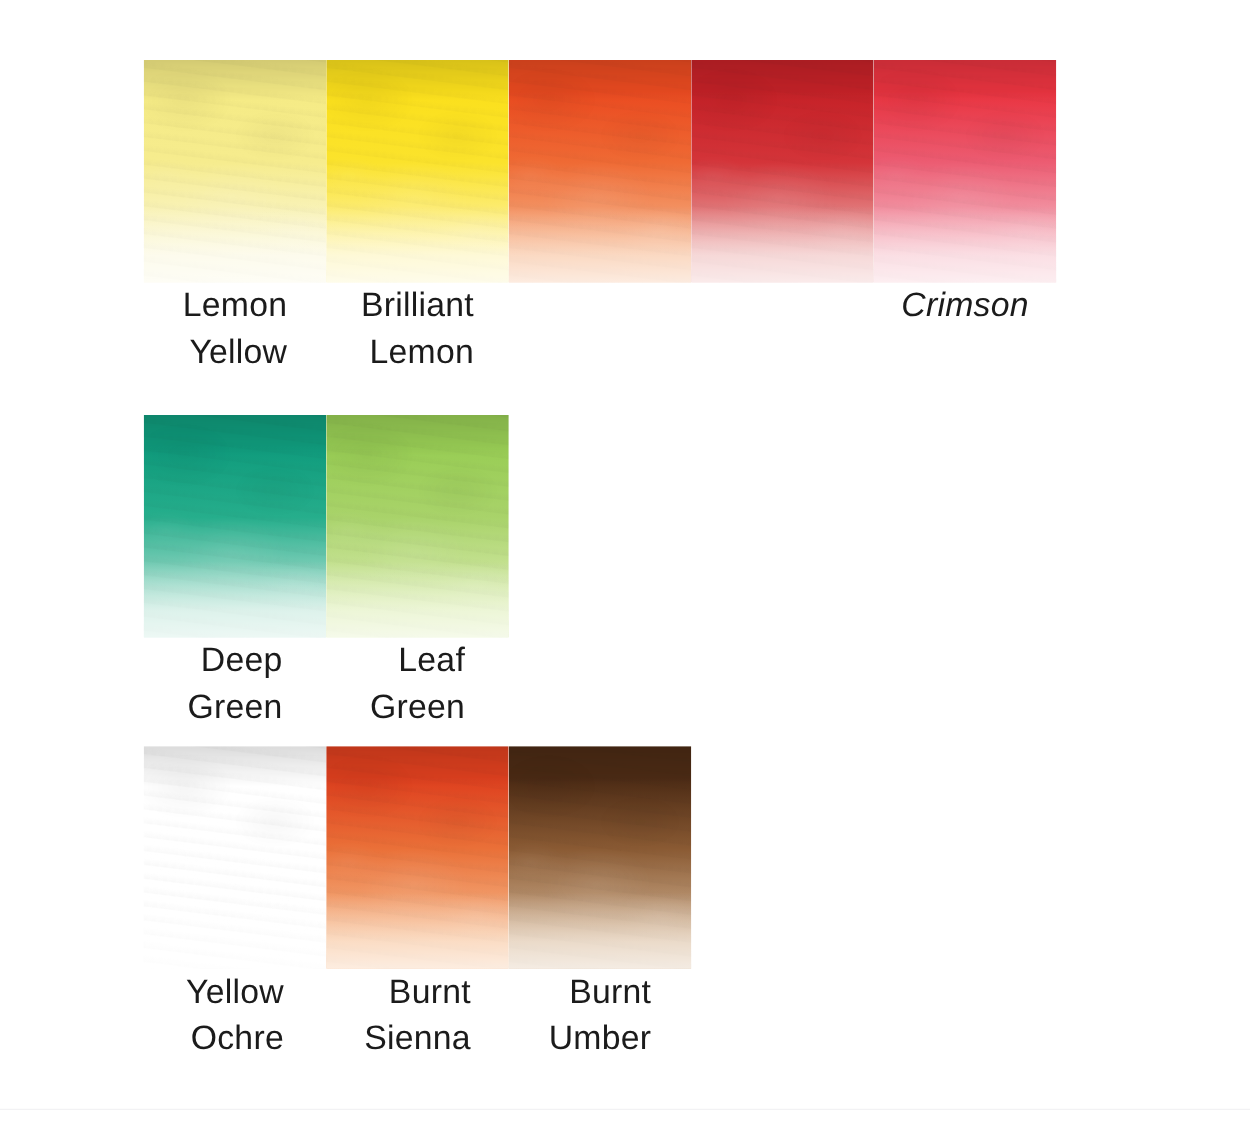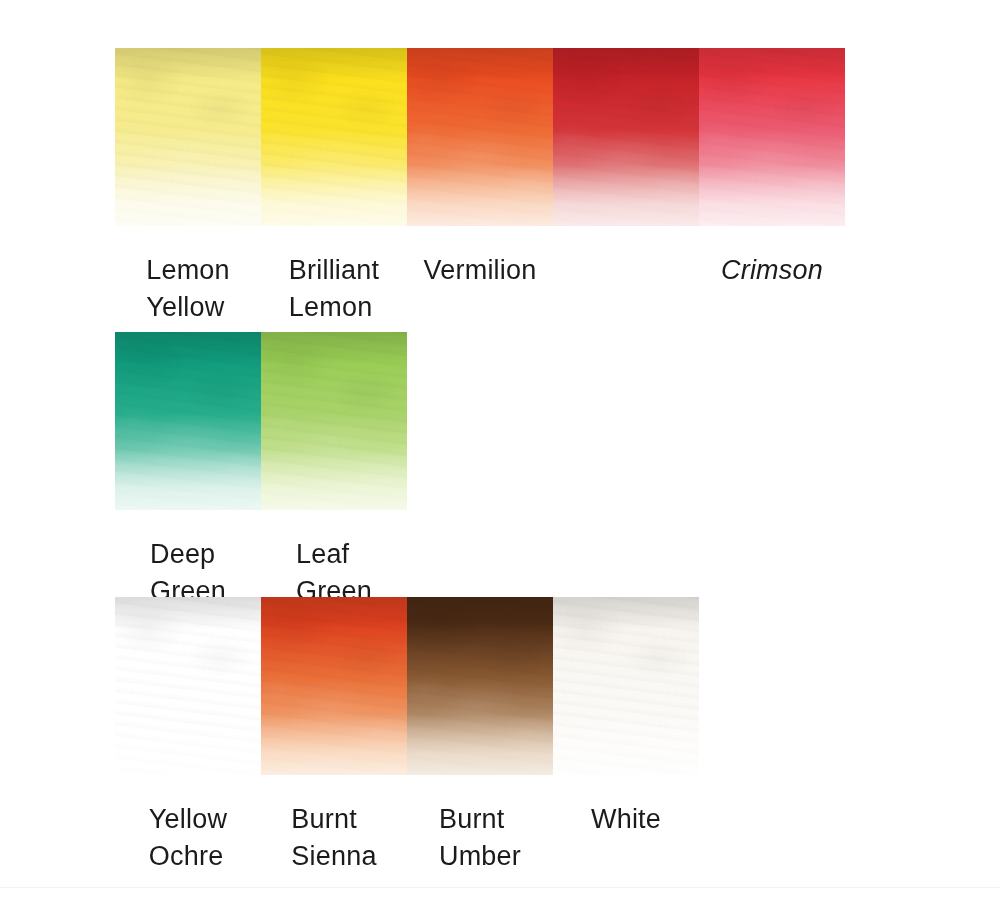--- a/index.html
+++ b/index.html
@@ -111,22 +111,22 @@
   .chip-fade {
     position: absolute;
     left: 0;
     right: 0;
     bottom: 0;
     height: 34%;
     background: linear-gradient(to bottom, rgba(255,255,255,0.0), rgba(255,255,255,0.72));
   }
 
   .swatch-label {
-    margin-top: 26px;
-    text-align: left;
+    margin-top: 0;
+    text-align: right;
     color: #1b1b1b;
     font-family: "Liberation Sans", sans-serif;
     font-size: 27px;
     line-height: 37px;
     letter-spacing: 0.2px;
     font-weight: 400;
     white-space: pre-line;
   }
 
   #bottom-rule {
@@ -167,21 +167,20 @@
 Lemon</div>
         </div>
         <div class="swatch-cell" style="width: 146px;">
           <div class="swatch-chip" style="height: 178px;">
             <div class="chip-wash" style="background: linear-gradient(rgb(234, 74, 32) 0%, rgb(234, 74, 32) 14%, rgb(239, 106, 52) 46%, rgb(247, 185, 143) 88%, rgb(247, 185, 143) 100%);"></div>
             <div class="chip-topband"></div>
             <div class="chip-grain2"></div>
             <div class="chip-grain"></div>
             <div class="chip-fade"></div>
           </div>
-          <div class="swatch-label">Vermilion</div>
         </div>
         <div class="swatch-cell" style="width: 146px;">
           <div class="swatch-chip" style="height: 178px;">
             <div class="chip-wash" style="background: linear-gradient(rgb(197, 33, 39) 0%, rgb(197, 33, 39) 14%, rgb(212, 52, 57) 46%, rgb(238, 183, 182) 88%, rgb(238, 183, 182) 100%);"></div>
             <div class="chip-topband"></div>
             <div class="chip-grain2"></div>
             <div class="chip-grain"></div>
             <div class="chip-fade"></div>
           </div>
         </div>
@@ -246,27 +245,17 @@
         <div class="swatch-cell" style="width: 146px;">
           <div class="swatch-chip" style="height: 178px;">
             <div class="chip-wash" style="background: linear-gradient(rgb(75, 42, 20) 0%, rgb(75, 42, 20) 14%, rgb(138, 90, 51) 46%, rgb(217, 187, 155) 88%, rgb(217, 187, 155) 100%);"></div>
             <div class="chip-topband"></div>
             <div class="chip-grain2"></div>
             <div class="chip-grain"></div>
             <div class="chip-fade"></div>
           </div>
           <div class="swatch-label">Burnt
 Umber</div>
-        </div>
-        <div class="swatch-cell" style="width: 146px;">
-          <div class="swatch-chip" style="height: 178px;">
-            <div class="chip-wash" style="background: linear-gradient(rgb(247, 244, 239) 0%, rgb(247, 244, 239) 14%, rgb(250, 248, 244) 46%, rgb(253, 252, 250) 88%, rgb(253, 252, 250) 100%);"></div>
-            <div class="chip-topband"></div>
-            <div class="chip-grain2"></div>
-            <div class="chip-grain"></div>
-            <div class="chip-fade"></div>
-          </div>
-          <div class="swatch-label">White</div>
         </div>
       </div>
     </div>
   <div id="bottom-rule"></div>
 </div>
 
 </body></html>

